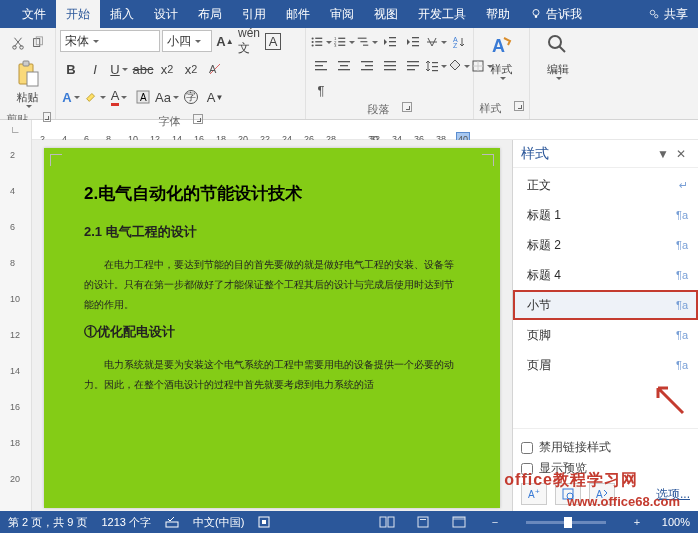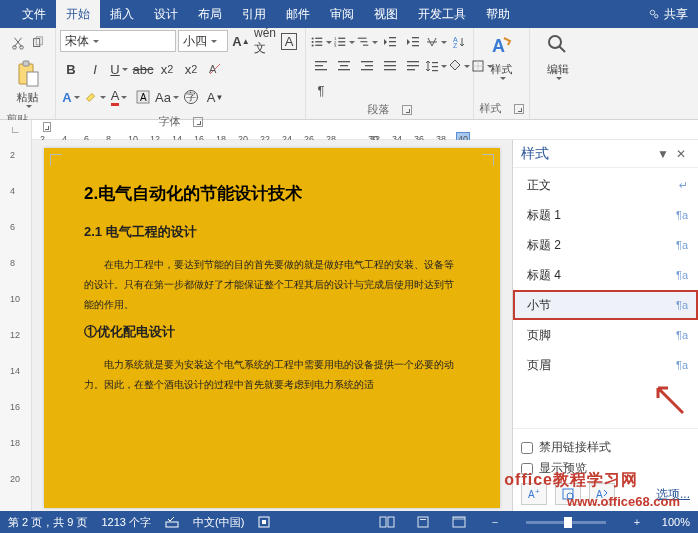--- a/index.html
+++ b/index.html
@@ -11,21 +11,21 @@
 .tabbar .tab.active { background: #f3f3f3; color: #2b579a; }
 .tabbar .spacer { flex: 1; }
 .tabbar .tellme { display: flex; align-items: center; padding: 0 10px; gap: 4px; }
 .tabbar .share { display: flex; align-items: center; padding: 0 10px; gap: 4px; }
 .bulb { width: 12px; height: 12px; display:inline-block; }
 
 
 .ribbon { background: #f3f3f3; height: 92px; border-bottom: 1px solid #d4d4d4; display: flex; }
 .group { border-right: 1px solid #e1e1e1; display: flex; flex-direction: column; padding: 2px 4px 0 4px; }
 .group-body { flex: 1; display: flex; align-items: flex-start; gap: 2px; }
-.group-label { font-size: 11px; color: #666; text-align: center; padding: 2px 0 3px; display: flex; justify-content: center; align-items: center; gap: 12px; }
+.group-label { font-size: 11px; color: #666; text-align: center; padding: 2px 0 3px; display: flex; justify-content: center; align-items: flex-start; gap: 12px; }
 .launcher { width: 10px; height: 10px; border: 1px solid #999; position: relative; }
 .launcher::after { content:''; position:absolute; right:1px; bottom:1px; width:3px; height:3px; border-right:1px solid #666; border-bottom:1px solid #666; }
 
 .btn-lg { width: 36px; display:flex; flex-direction:column; align-items:center; font-size:11px; color:#444; padding:2px; }
 .btn-lg svg { margin-bottom: 2px; }
 .caret { width:0; height:0; border-left:3px solid transparent; border-right:3px solid transparent; border-top:3px solid #666; display:inline-block; margin-left:2px; vertical-align:middle; }
 
 .font-row { display:flex; align-items:center; gap:2px; margin-bottom: 4px; }
 .combo { background:#fff; border:1px solid #c0c0c0; height:22px; display:flex; align-items:center; padding:0 4px; font-size:12px; color:#333; }
 .combo .caret-box { margin-left:4px; }
@@ -41,21 +41,21 @@
 .ruler-corner { width:32px; height:20px; display:flex; align-items:center; justify-content:center; font-size:10px; color:#666; background:#f6f6f6; border-right:1px solid #e0e0e0; }
 .ruler { flex:1; position:relative; background:#fff; font-size:9px; color:#555; }
 .ruler .tick { position:absolute; top:4px; }
 .ruler .hl { position:absolute; top:2px; height:14px; width:14px; background:#a8c8f0; border:1px solid #5b8dd0; }
 
 
 .main { display:flex; height: 371px; }
 .vruler { width:32px; background:#f6f6f6; border-right:1px solid #e0e0e0; position:relative; font-size:9px; color:#666; }
 .vruler .vt { position:absolute; left:10px; }
 .doc-wrap { flex:1; background:#f0f0f0; overflow:hidden; position:relative; }
-.page { background:#eab308; margin: 8px 12px; padding: 24px 40px 8px 40px; box-shadow: 0 0 3px rgba(0,0,0,.2); min-height: 360px; position:relative; }
+.page { background:#84cc16; margin: 8px 12px; padding: 24px 40px 8px 40px; box-shadow: 0 0 3px rgba(0,0,0,.2); min-height: 360px; position:relative; }
 .page .corner { position:absolute; width:12px; height:12px; }
 .page .corner.tl { top:6px; left:6px; border-top:1px solid #bbb; border-left:1px solid #bbb; }
 .page .corner.tr { top:6px; right:6px; border-top:1px solid #bbb; border-right:1px solid #bbb; }
 .h2 { font-size:17px; font-weight:bold; color:#000; margin: 10px 0 18px; }
 .h3 { font-size:13px; font-weight:bold; color:#222; margin: 8px 0 14px; }
 .para { font-size:10px; color:#222; line-height: 2.0; text-indent: 2em; margin-bottom: 6px; }
 
 
 .pane { width:186px; border-left:1px solid #d4d4d4; background:#fff; display:flex; flex-direction:column; font-size:12px; }
 .pane-head { height:28px; display:flex; align-items:center; padding:0 8px; color:#3b3b3b; border-bottom:1px solid #eee; }
@@ -94,20 +94,27 @@
   <div class="tab active">开始</div>
   <div class="tab">插入</div>
   <div class="tab">设计</div>
   <div class="tab">布局</div>
   <div class="tab">引用</div>
   <div class="tab">邮件</div>
   <div class="tab">审阅</div>
   <div class="tab">视图</div>
   <div class="tab">开发工具</div>
   <div class="tab">帮助</div>
+  <div class="tellme">
+    <svg class="bulb" viewBox="0 0 16 16">
+        <circle cx="8" cy="6" r="4" fill="none" stroke="#fff" stroke-width="1.2"></circle>
+        <rect x="6.5" y="10" width="3" height="3" fill="#fff"></rect>
+      </svg>
+    <span>告诉我</span>
+  </div>
   <div class="spacer"></div>
   <div class="share">
     <svg width="12" height="12" viewBox="0 0 16 16">
         <circle cx="6" cy="6" r="3" fill="none" stroke="#fff"></circle>
         <circle cx="11" cy="11" r="2.2" fill="none" stroke="#fff"></circle>
       </svg>
     <span>共享</span>
   </div>
 </div>
 
@@ -142,21 +149,21 @@
     </div>
     <div class="group-label">
         <span>剪贴板</span>
         <span class="launcher"></span>
       </div>
   </div>
 
   <div class="group" style="width:250px">
     <div class="group-body" style="flex-direction:column;">
       <div class="font-row">
-        <div class="combo" style="width:116px">
+        <div class="combo" style="width:100px">
             <span>宋体</span>
             <span class="caret caret-box"></span>
           </div>
         <div class="combo" style="width:50px">
             <span>小四</span>
             <span class="caret caret-box"></span>
           </div>
         <span class="icon-btn" style="font-weight:bold">A<sup style="font-size:8px">▲</sup></span>
         <span class="icon-btn" style="font-size:12px">wén<br>文</span>
         <span class="icon-btn">

